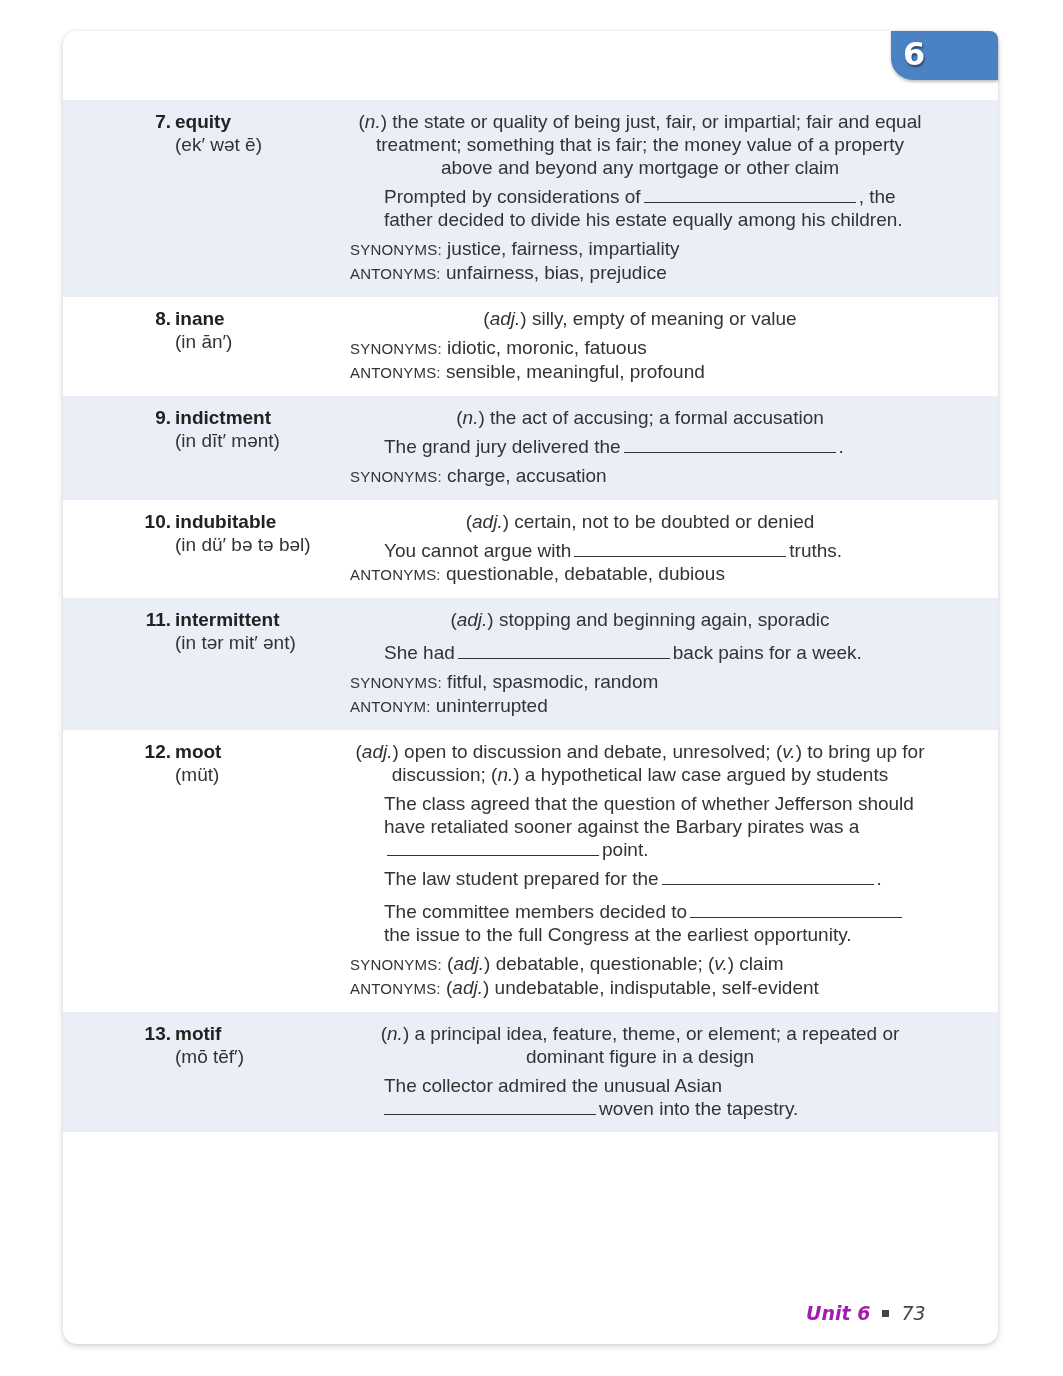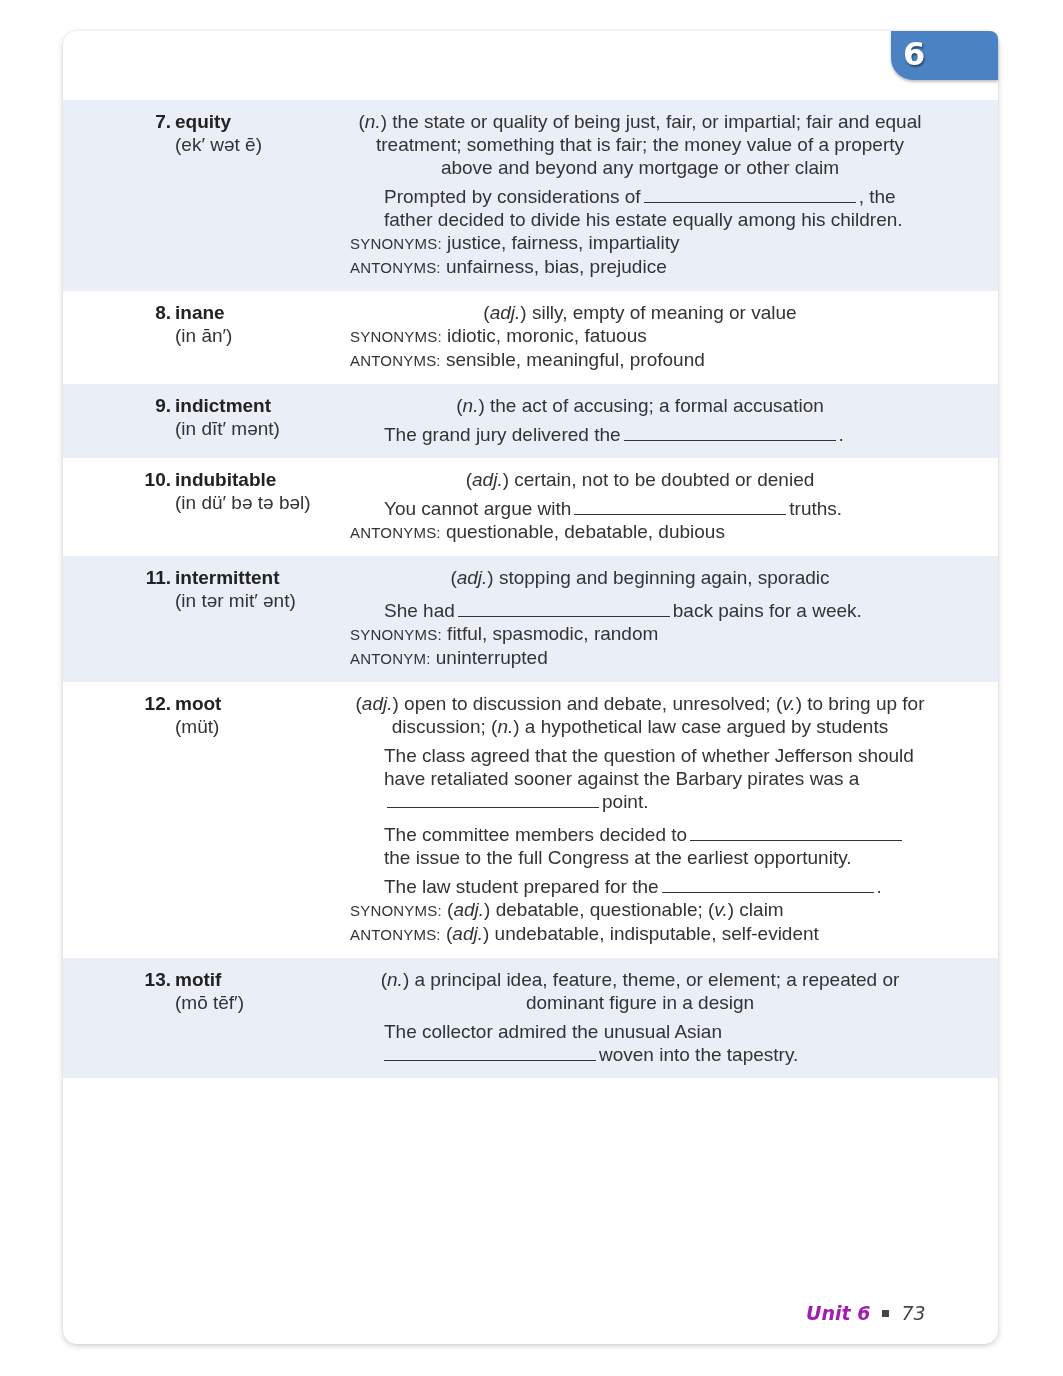--- a/index.html
+++ b/index.html
@@ -23,21 +23,21 @@
   .word { position: absolute; left: 112px; font-weight: bold; font-size: 19px;
           color: #222; line-height: 23px; }
   .pron { position: absolute; left: 112px; top: 23px; font-size: 19px; color: #333;
           line-height: 23px; white-space: nowrap; }
   .body { margin-left: 287px; width: 580px; font-size: 19px; line-height: 23px; color: #333; }
   .def { margin: 0; text-align: center; }
   .def i { font-style: italic; }
   .sent { margin: 6px 0 0 34px; }
   .blank { display: inline-block; width: 212px; border-bottom: 1.5px solid #333;
            height: 14px; vertical-align: baseline; margin: 0 3px; }
-  .syn { }
+  .syn { margin-top: 6px; }
   .lab { font-size: 15px; letter-spacing: 0.2px; }
   .footer { position: absolute; left: 806px; top: 1302px; font-size: 20px; white-space: nowrap; }
   .footer .unit { color: #a21caf; font-weight: bold; font-style: italic;
                   font-family: "DejaVu Sans", sans-serif; font-size: 19px; }
   .footer .sq { display: inline-block; width: 7px; height: 7px; background: #444;
                 margin: 0 12px 3px 12px; vertical-align: middle; }
   .footer .pg { color: #444; font-style: italic; font-family: "DejaVu Sans", sans-serif; font-size: 19px; text-align: right; }
 </style>
 </head>
 <body>
@@ -78,20 +78,21 @@
 
   <div class="entry shaded">
     <div class="head">
         <span class="num">9.</span>
         <span class="word">indictment</span>
         <span class="pron">(in dīt′ mənt)</span>
       </div>
     <div class="body">
       <p class="def">(<i>n.</i>)<span> the act of accusing; a formal accusation</span></p>
       <div class="sent"><span>The grand jury delivered the</span><span class="blank"></span><span>.</span></div>
+      <div class="syn"><span class="lab">SYNONYMS:</span> <span>charge, accusation</span></div>
     </div>
   </div>
 
   <div class="entry">
     <div class="head">
         <span class="num">10.</span>
         <span class="word">indubitable</span>
         <span class="pron">(in dü′ bə tə bəl)</span>
       </div>
     <div class="body">
@@ -117,22 +118,22 @@
 
   <div class="entry">
     <div class="head">
         <span class="num">12.</span>
         <span class="word">moot</span>
         <span class="pron">(müt)</span>
       </div>
     <div class="body">
       <p class="def"><span>(</span><i>adj.</i><span>) open to discussion and debate, unresolved; (</span><i>v.</i><span>) to bring up for discussion; (</span><i>n.</i><span>) a hypothetical law case argued by students</span></p>
       <div class="sent"><span>The class agreed that the question of whether Jefferson should have retaliated sooner against the Barbary pirates was a</span><span class="blank"></span><span>point.</span></div>
+      <div class="sent"><span>The law student prepared for the</span><span class="blank"></span><span>.</span></div>
       <div class="sent" style="margin-top:10px"><span>The committee members decided to</span><span class="blank"></span><span>the issue to the full Congress at the earliest opportunity.</span></div>
-      <div class="sent"><span>The law student prepared for the</span><span class="blank"></span><span>.</span></div>
       <div class="syn"><span class="lab">SYNONYMS:</span> <span>(</span><i>adj.</i><span>) debatable, questionable; (</span><i>v.</i><span>) claim</span></div>
       <div><span class="lab">ANTONYMS:</span> <span>(</span><i>adj.</i><span>) undebatable, indisputable, self-evident</span></div>
     </div>
   </div>
 
   <div class="entry shaded">
     <div class="head">
         <span class="num">13.</span>
         <span class="word">motif</span>
         <span class="pron">(mō tēf′)</span>

